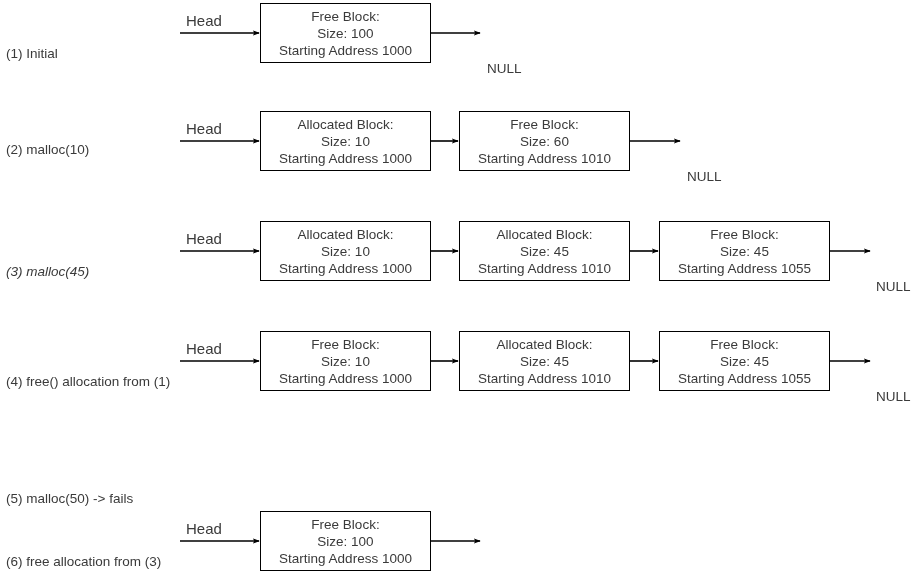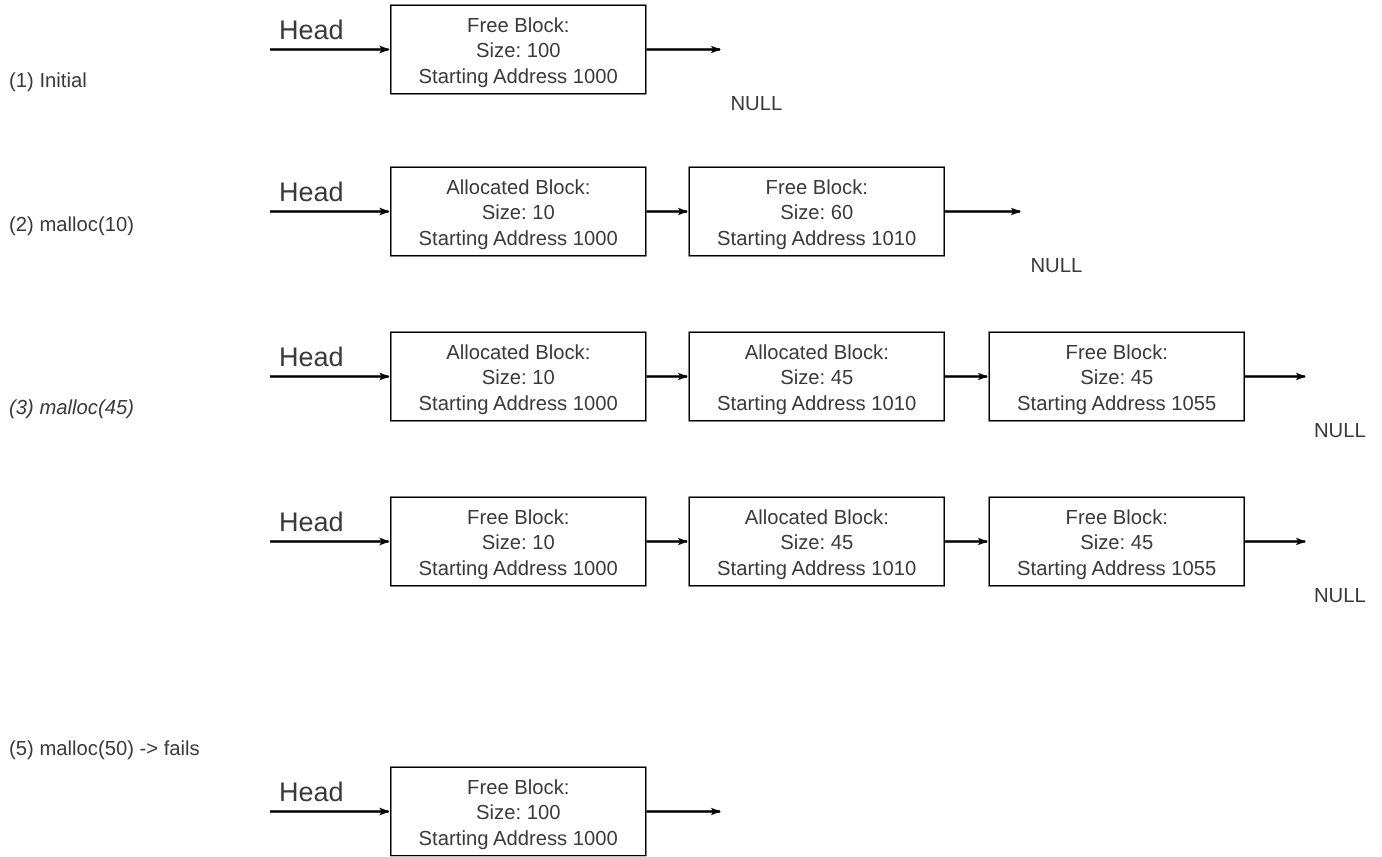--- a/index.html
+++ b/index.html
@@ -26,21 +26,21 @@
     position: absolute;
     left: 6px;
     font-size: 13.5px;
     line-height: 16px;
     color: #3a3a3a;
     white-space: nowrap;
     margin-top: 22px;
   }
   .head-label {
     position: absolute;
-    font-size: 18px;
+    font-size: 15px;
     line-height: 15px;
     color: #3a3a3a;
     white-space: nowrap;
   }
   .null-label {
     position: absolute;
     font-size: 13.5px;
     line-height: 15px;
     color: #3a3a3a;
     white-space: nowrap;
@@ -110,38 +110,40 @@
       <div class="line">Allocated Block:</div>
       <div class="line">Size: 45</div>
       <div class="line">Starting Address 1010</div>
     </div>
     <div class="block" style="left: 659px; top: 221px; width: 171px;">
       <div class="line">Free Block:</div>
       <div class="line">Size: 45</div>
       <div class="line">Starting Address 1055</div>
     </div>
     <div class="null-label" style="left: 876px; top: 243px;">NULL</div>
+    <div class="step-label" style="top: 352px;">(4) free() allocation from (1)</div>
     <div class="head-label" style="left: 186px; top: 341px;">Head</div>
     <div class="block" style="left: 260px; top: 331px; width: 171px;">
       <div class="line">Free Block:</div>
       <div class="line">Size: 10</div>
       <div class="line">Starting Address 1000</div>
     </div>
     <div class="block" style="left: 459px; top: 331px; width: 171px;">
       <div class="line">Allocated Block:</div>
       <div class="line">Size: 45</div>
       <div class="line">Starting Address 1010</div>
     </div>
     <div class="block" style="left: 659px; top: 331px; width: 171px;">
       <div class="line">Free Block:</div>
       <div class="line">Size: 45</div>
       <div class="line">Starting Address 1055</div>
     </div>
     <div class="null-label" style="left: 876px; top: 353px;">NULL</div>
     <div class="step-label" style="top: 469px;">(5) malloc(50) -&gt; fails</div>
+    <div class="step-label" style="top: 532px;">(6) free allocation from (3)</div>
     <div class="head-label" style="left: 186px; top: 521px;">Head</div>
     <div class="block" style="left: 260px; top: 511px; width: 171px;">
       <div class="line">Free Block:</div>
       <div class="line">Size: 100</div>
       <div class="line">Starting Address 1000</div>
     </div>
     <div class="null-label" style="left: 487px; top: 533px;">NULL</div>
     <svg class="arrows" viewBox="0 0 921 571">
       <defs>
         <marker id="arrowhead" markerWidth="7" markerHeight="7" refX="6.2" refY="3" orient="auto" markerUnits="userSpaceOnUse">

